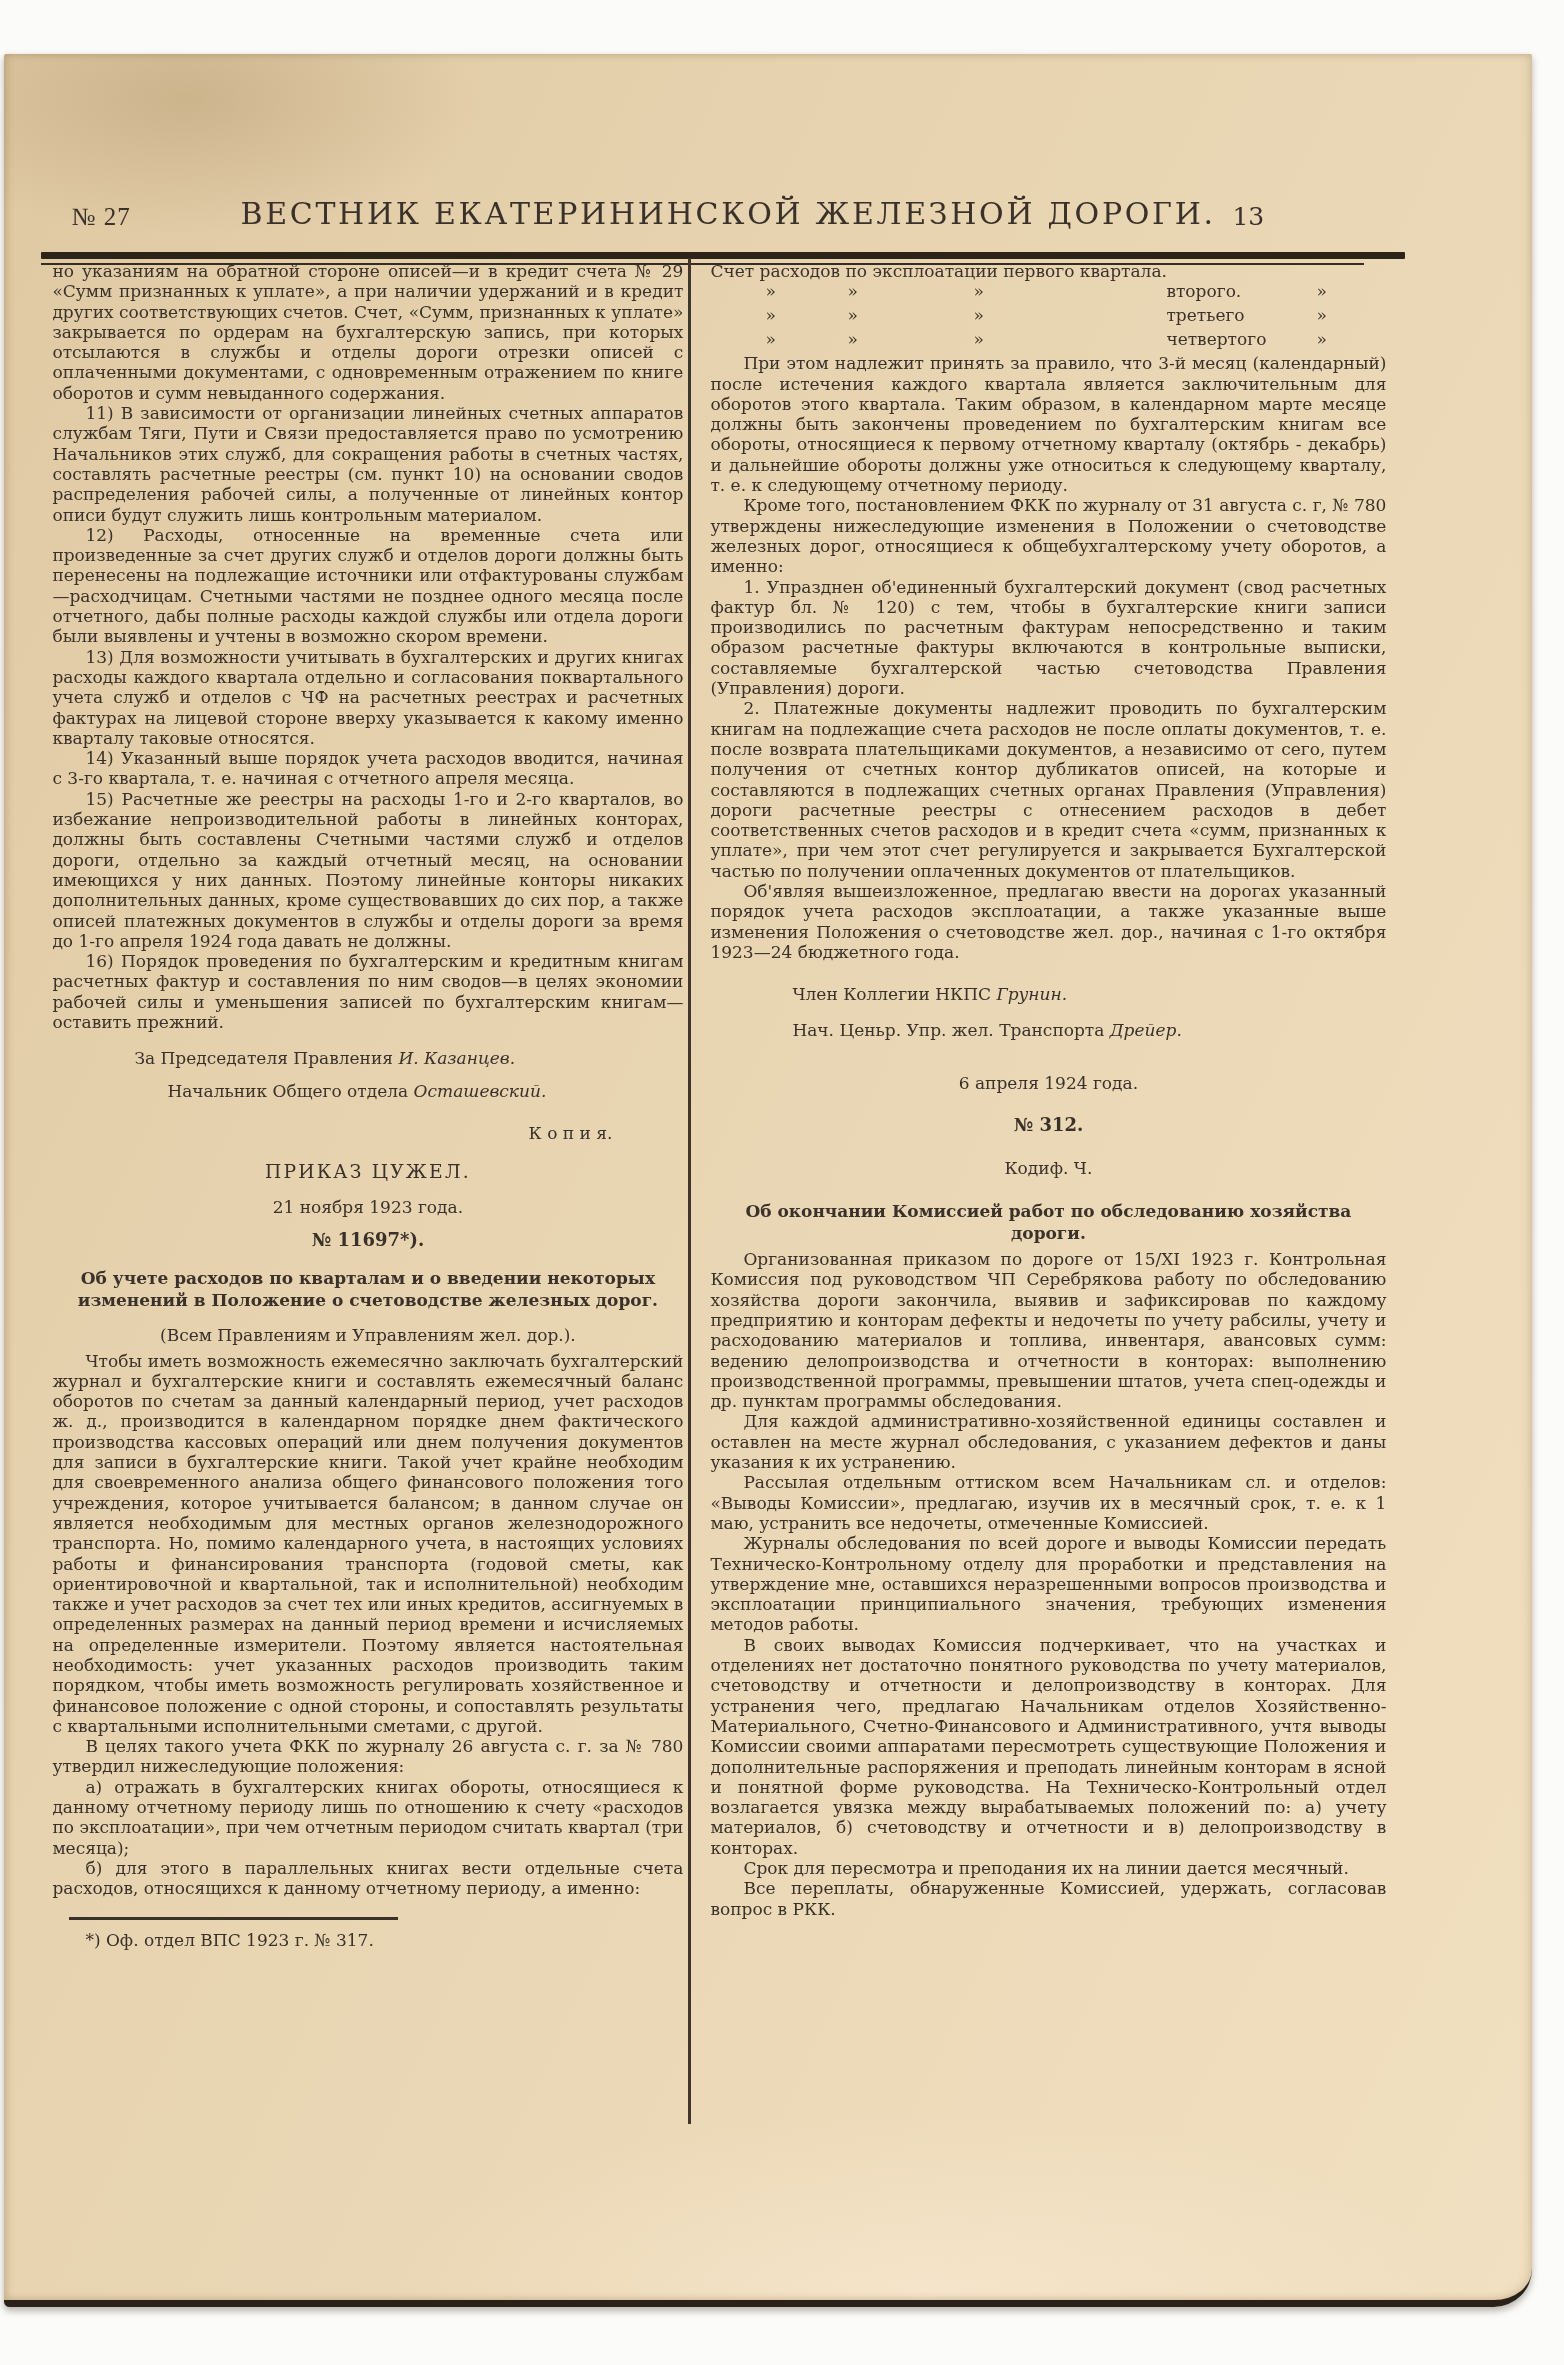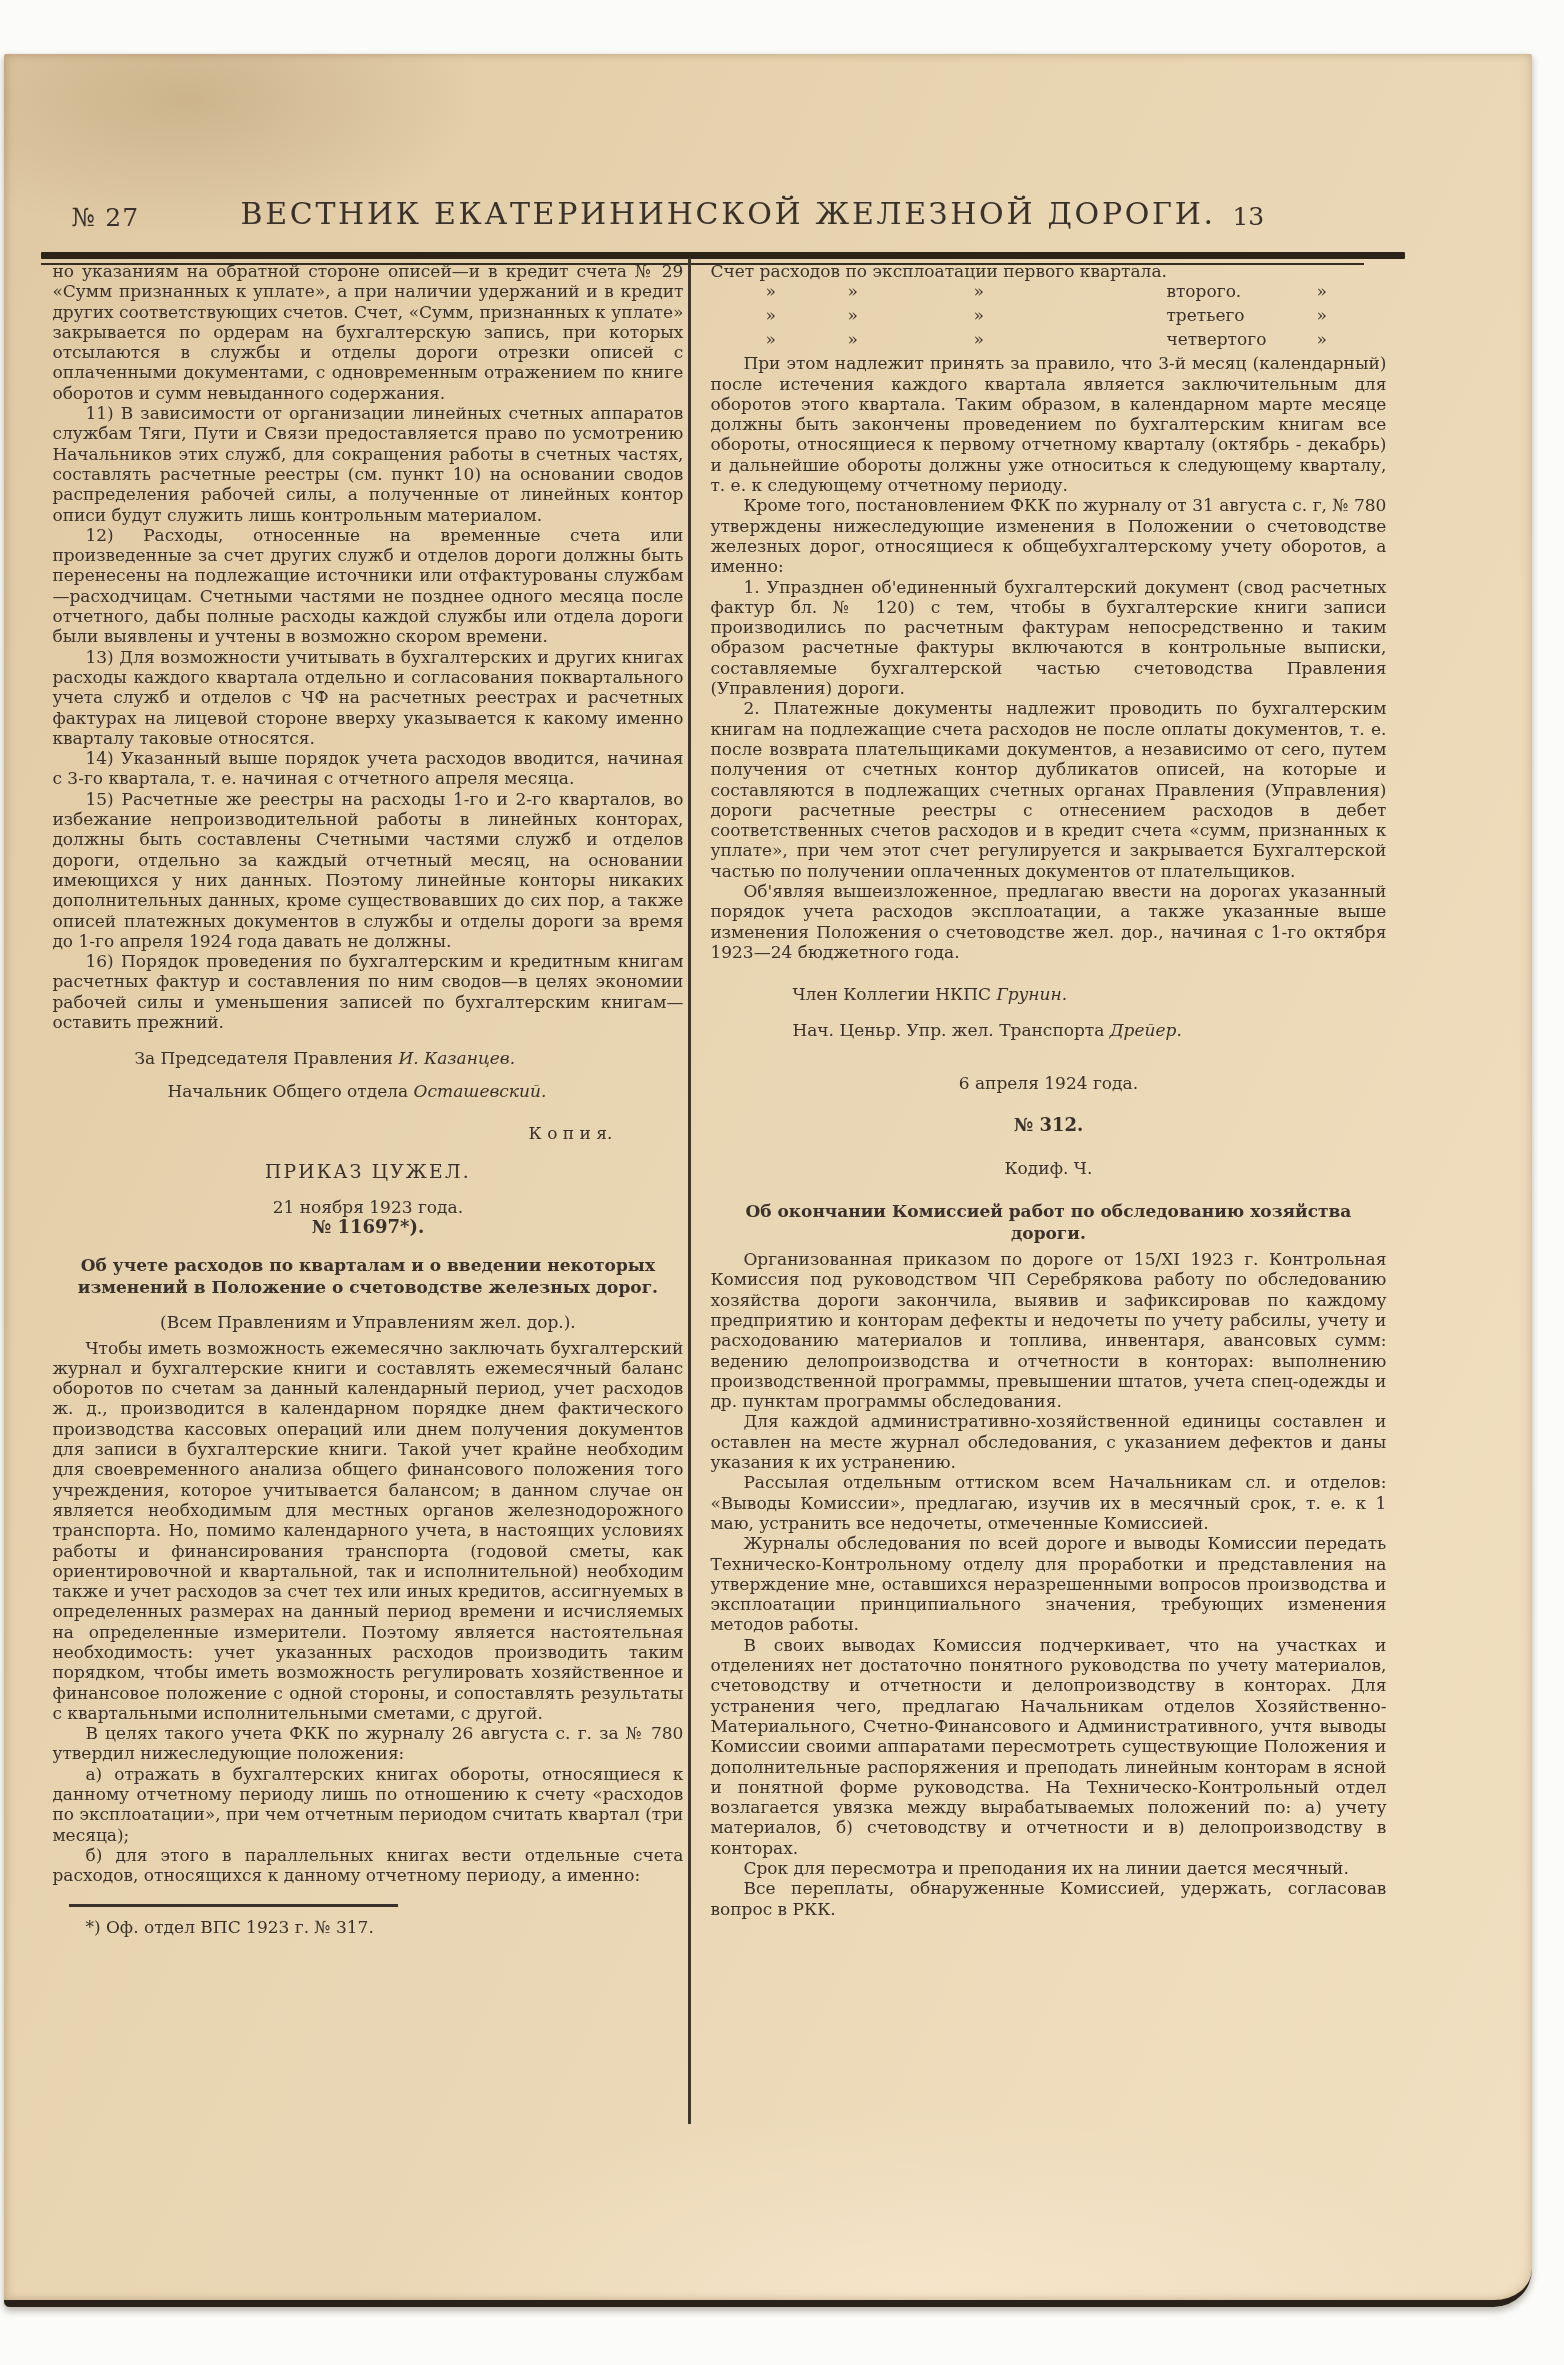--- a/index.html
+++ b/index.html
@@ -13,21 +13,21 @@
   .scan-page{
     position:absolute;left:4.4px;top:54px;width:1528px;height:2246px;
     background:
       radial-gradient(ellipse 494px 231px at 12% 2%, rgba(150,118,76,0.28), rgba(150,118,76,0) 60%),
       radial-gradient(ellipse 768px 274px at 60% 100%, rgba(255,240,220,0.45), rgba(255,240,220,0) 70%),
       linear-gradient(115deg,#dfc9a3 0%,#e6d2ae 30%,#ead7b5 55%,#eedcbc 80%,#f1e0c1 100%);
     border-radius:2.2px 2.2px 38px 5.5px;
     border-bottom:7.7px solid #29211a;
     box-shadow:0 3.3px 7.7px rgba(60,45,25,0.35), inset -3.3px 0 10px rgba(120,90,50,0.18), inset 3.3px 0 7.7px rgba(120,90,50,0.22);
   }
-  .masthead-issue{position:absolute;left:67px;top:149px;font-size:25px;letter-spacing:1.1px;}
+  .masthead-issue{position:absolute;left:67px;top:149px;font-size:25px;letter-spacing:1.1px;font-family:Liberation Serif, serif;}
   .masthead-title{
     position:absolute;left:236px;top:142px;width:834px;text-align:center;
     font-size:30px;letter-spacing:2.7px;white-space:nowrap;
   }
   .masthead-page{position:absolute;left:1228px;top:141px;font-size:25px;margin-top:7px;}
   .masthead-rule{position:absolute;left:37px;top:198px;width:1364px;}
   .masthead-rule .bar{height:7.1px;background:#2c2419;border-radius:1.1px;}
   .masthead-rule .thin{height:2.2px;background:#362c1f;margin-top:3.8px;width:97%;}
   .col{position:absolute;top:207px;font-size:17px;line-height:20.3px;text-align:justify;}
   .col-left{left:48px;width:631px;}
@@ -36,21 +36,21 @@
   p{margin:0;text-indent:33px;}
   p.noindent{text-indent:0;}
   .it{font-style:italic;}
   .b{font-weight:bold;}
   .sig{margin-top:15.4px;text-indent:82px;text-align:left;}
   .sig2{margin-top:13px;text-indent:115px;text-align:left;}
   .copy{margin-top:22px;text-align:right;padding-right:71px;}
   .cent{text-align:center;text-indent:0;}
   .order-title{margin-top:18.7px;font-size:18.7px;letter-spacing:2.2px;}
   .order-date{margin-top:14.3px;}
-  .order-num{font-size:18px;}
+  .order-num{margin-top:13px;font-size:18px;}
   .order-heading{margin-top:16.5px;font-weight:bold;text-align:center;text-indent:0;line-height:22px;}
   .addressees{margin-top:14.3px;}
   .body-start{margin-top:5px;}
   .fnblock{margin-top:18.7px;}
   .fnrule{width:329px;height:2.7px;background:#3a312a;margin:0 0 10px 16.5px;}
   .footnote{text-indent:33px;text-align:left;}
   .qrow{position:relative;height:24px;text-align:left;text-indent:0;}
   .qrow span{position:absolute;}
   .qm1{left:55px;} .qm2{left:137px;} .qm3{left:263px;}
   .qword{left:456px;} .qm4{left:606px;}

